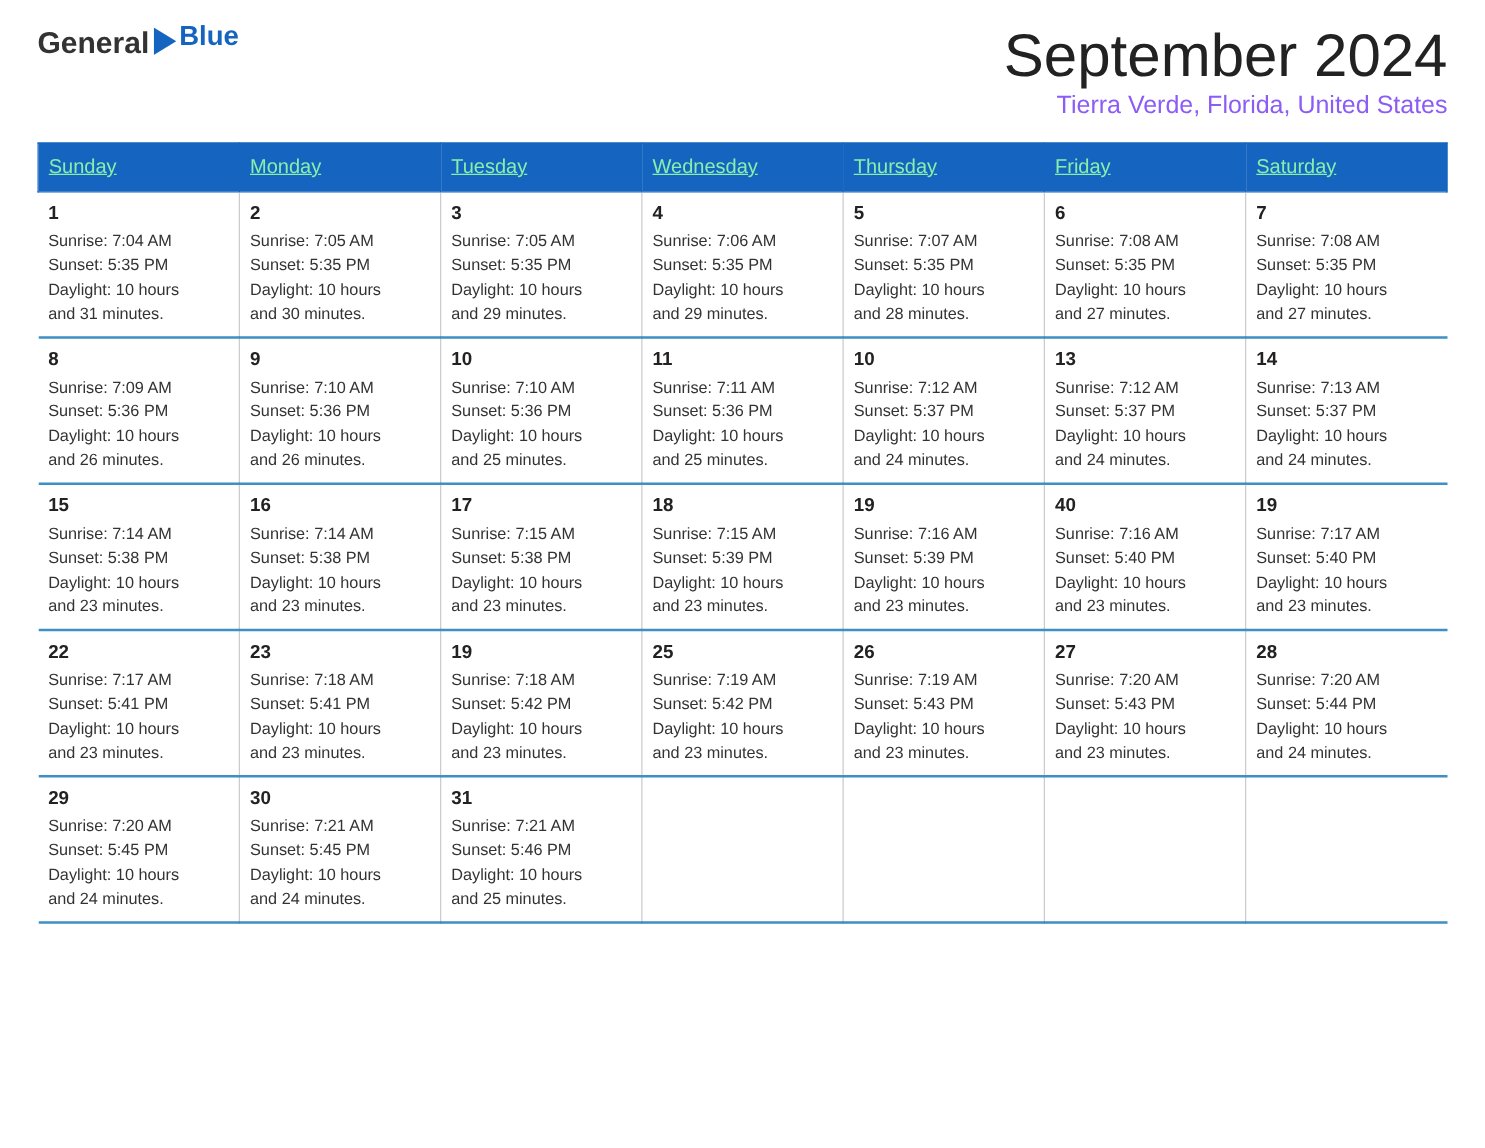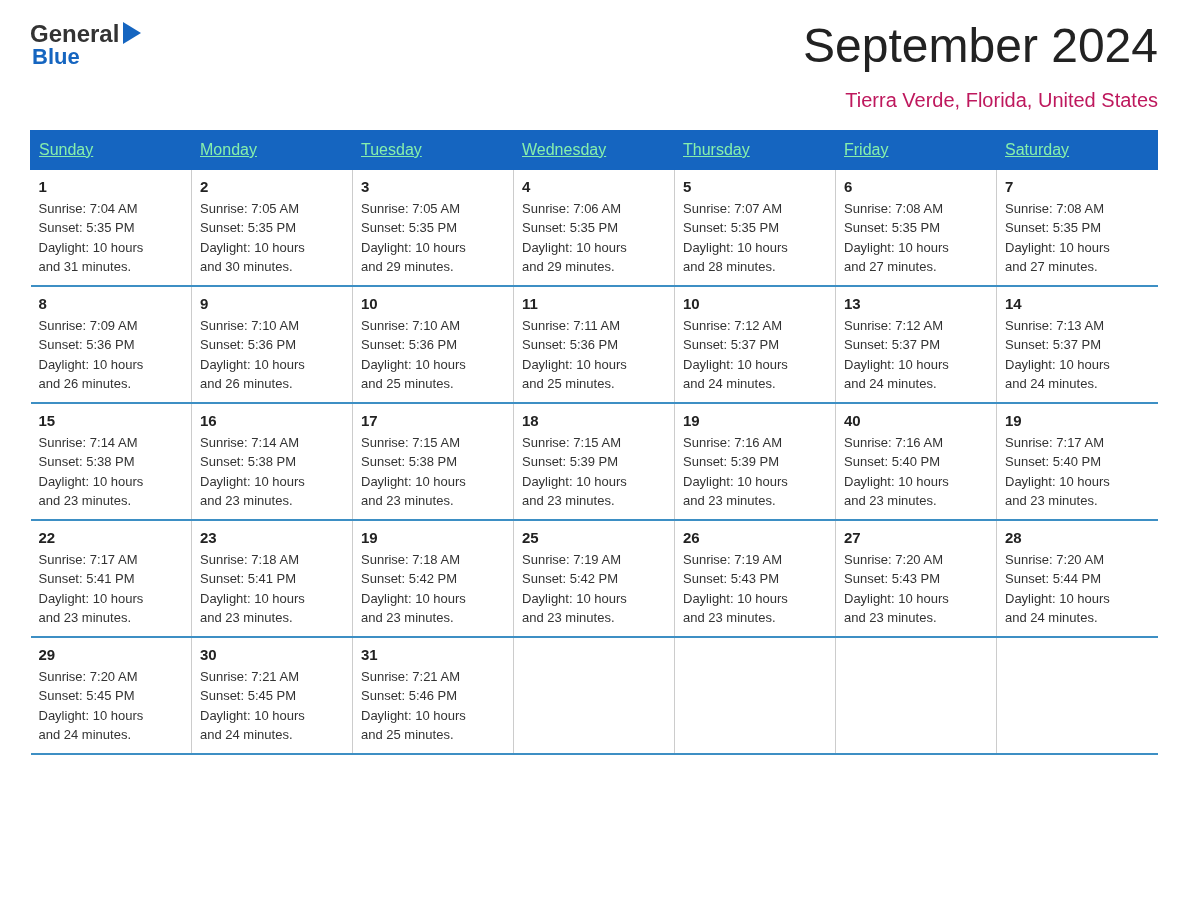--- a/index.html
+++ b/index.html
@@ -20,22 +20,22 @@
       text-align: right;
     }
     .month-title {
       font-size: 48px;
       font-weight: normal;
       color: #222;
       line-height: 1.1;
     }
     .location-title {
       font-size: 20px;
-      color: #be185d;
-      margin-top: 16px;
+      color: #8b5cf6;
+      margin-top: 0;
     }
     table {
       width: 100%;
       border-collapse: collapse;
       table-layout: fixed;
     }
     thead tr {
       background-color: #1565c0;
       color: #86efac;
       text-decoration: underline;
@@ -70,21 +70,21 @@
     .day-info {
       font-size: 13px;
       line-height: 1.5;
       color: #333;
     }
     .empty-cell {
       background: #fff;
     }
     .logo-wrapper {
       display: flex;
-      flex-direction: column;
+      flex-direction: row;
       align-items: flex-start;
     }
     .logo-line1 {
       display: flex;
       align-items: center;
     }
     .logo-line2 {
       color: #1565c0;
       font-size: 22px;
       font-weight: bold;

